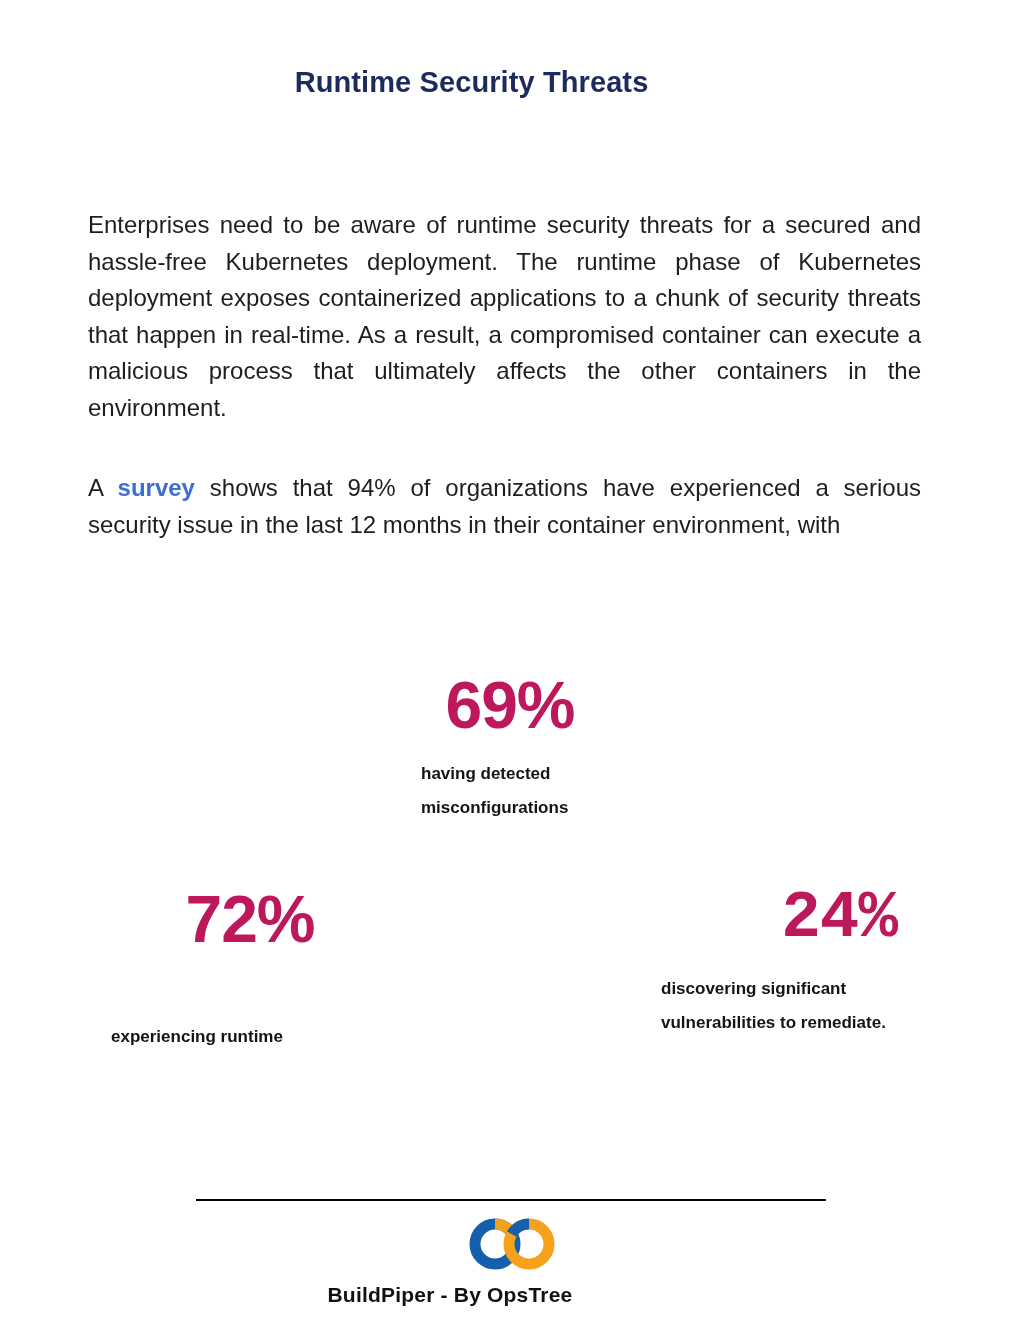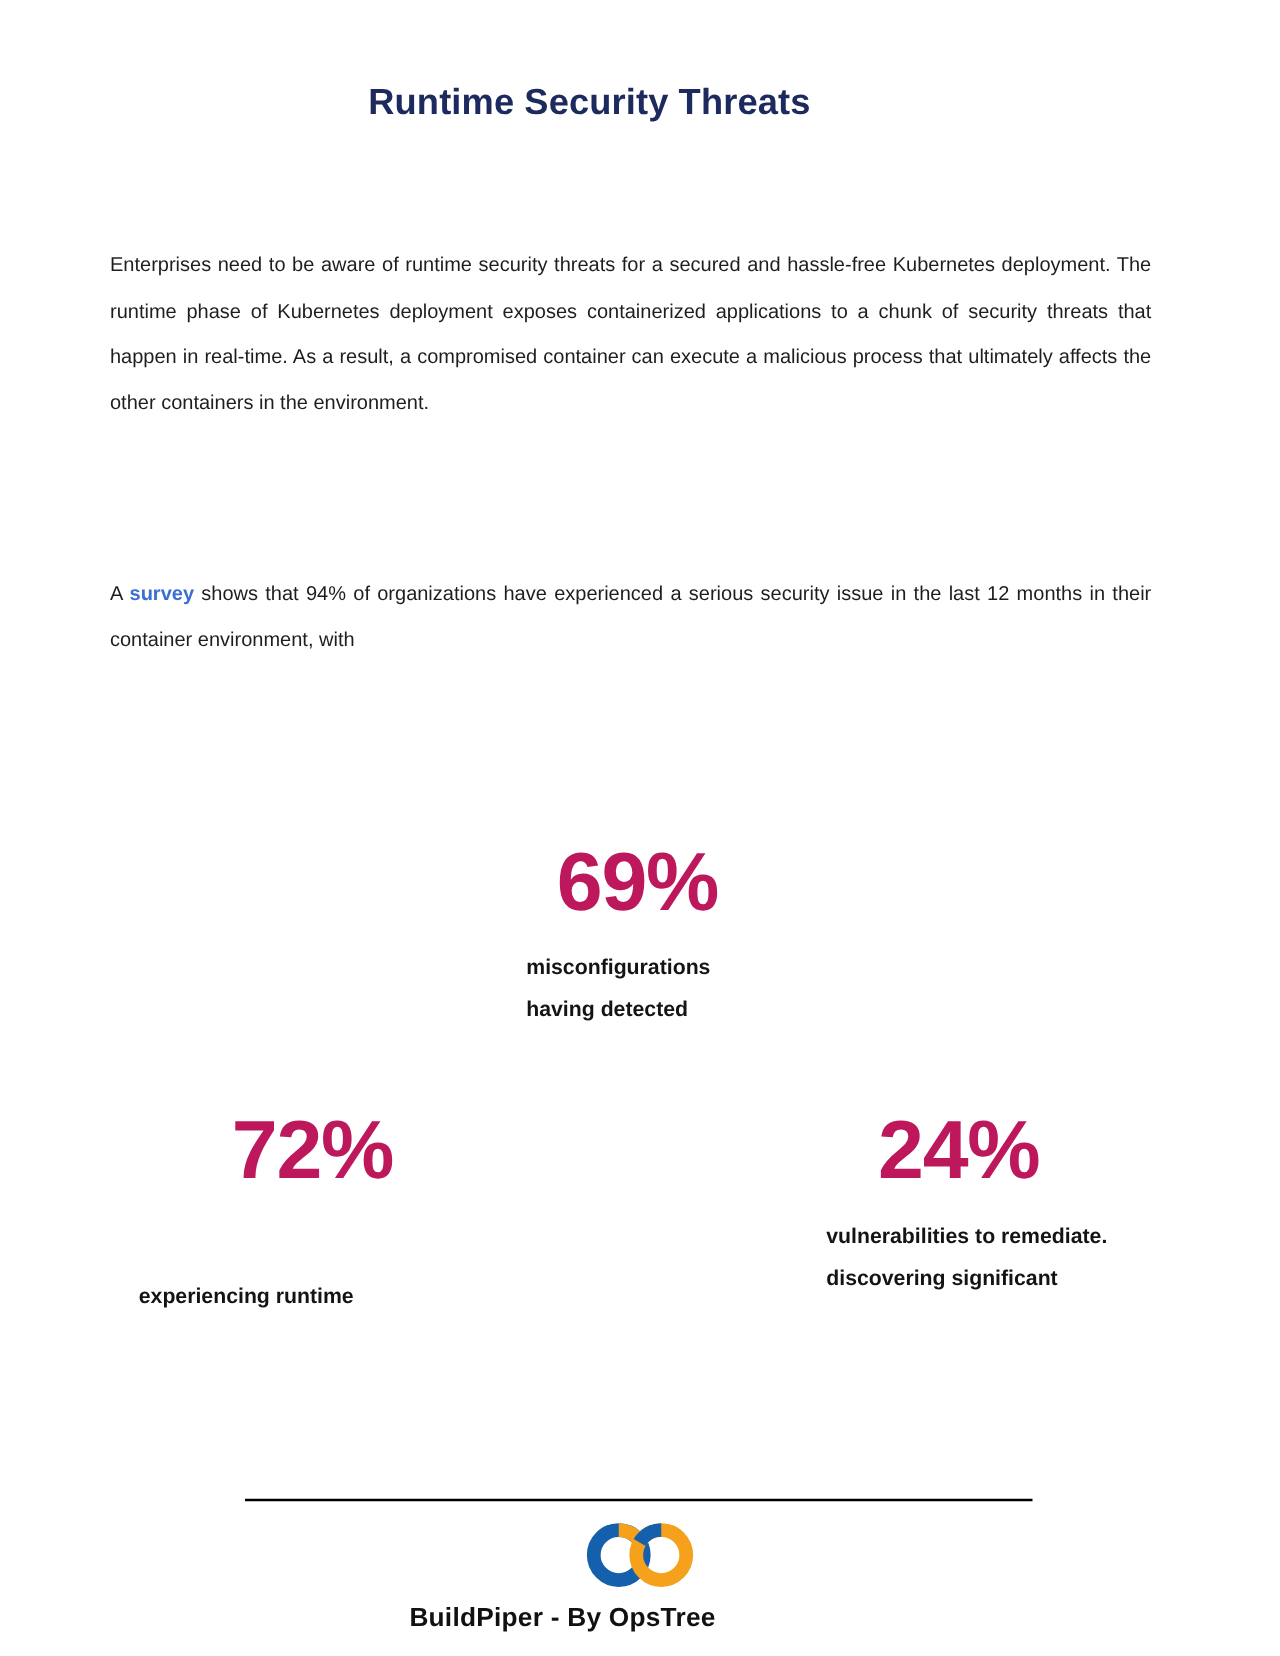--- a/index.html
+++ b/index.html
@@ -36,25 +36,26 @@
     color: #1d2a5e;
     font-family: "Liberation Sans", sans-serif;
   }
 
   
   .para {
     position: absolute;
     left: 88px;
     width: 833px;
     text-align: justify;
-    font-size: 16px;
+    font-size: 24px;
     line-height: 36.5px;
     color: #1e1e1e;
     font-family: "Liberation Sans", sans-serif;
     font-weight: 400;
+    margin-top: 12px;
   }
   .para-1 { top: 195px; }
   .para-2 { top: 458px; }
 
   .link {
     color: #3b6fd4;
     font-weight: bold;
     text-decoration: none;
     cursor: pointer;
   }
@@ -105,21 +106,22 @@
     width: 330px;
     text-align: left;
     margin-top: 48px;
   }
 
   
   .stat-right .stat-value {
     top: 886px;
     left: 637px;
     width: 260px;
-    text-align: center;
+    text-align: right;
+    font-family: Liberation Mono, monospace;
   }
   .stat-right .stat-label {
     top: 972px;
     left: 661px;
     width: 340px;
     text-align: left;
   }
 
   .stat-label .line { display: block; }
 
@@ -161,37 +163,37 @@
 
   <div class="page-title">Runtime Security Threats</div>
 
   <div class="para para-1">Enterprises need to be aware of runtime security threats for a secured and hassle-free Kubernetes deployment. The runtime phase of Kubernetes deployment exposes containerized applications to a chunk of security threats that happen in real-time. As a result, a compromised container can execute a malicious process that ultimately affects the other containers in the environment.</div>
 
   <div class="para para-2"><span>A </span><span class="link">survey</span><span> shows that 94% of organizations have experienced a serious security issue in the last 12 months in their container environment, with</span></div>
 
   <div class="stat-top">
     <div class="stat-value">69%</div>
     <div class="stat-label">
+      <span class="line">having detected</span>
       <span class="line">misconfigurations</span>
-      <span class="line">having detected</span>
     </div>
   </div>
 
   <div class="stat-left">
     <div class="stat-value">72%</div>
     <div class="stat-label">
       <span class="line">experiencing runtime</span>
     </div>
   </div>
 
   <div class="stat-right">
     <div class="stat-value">24%</div>
     <div class="stat-label">
+      <span class="line">discovering significant</span>
       <span class="line">vulnerabilities to remediate.</span>
-      <span class="line">discovering significant</span>
     </div>
   </div>
 
   <div class="divider"></div>
 
   <div class="footer-logo">
     <svg viewBox="0 0 100 56" width="100" height="56" xmlns="http://www.w3.org/2000/svg">
 
       <circle cx="33" cy="28" r="20" fill="none" stroke="#1560ad" stroke-width="11"></circle>
       <path d="M 33 8 A 20 20 0 0 1 50.32 18 " fill="none" stroke="#f5a11b" stroke-width="11" stroke-linecap="butt"></path>

